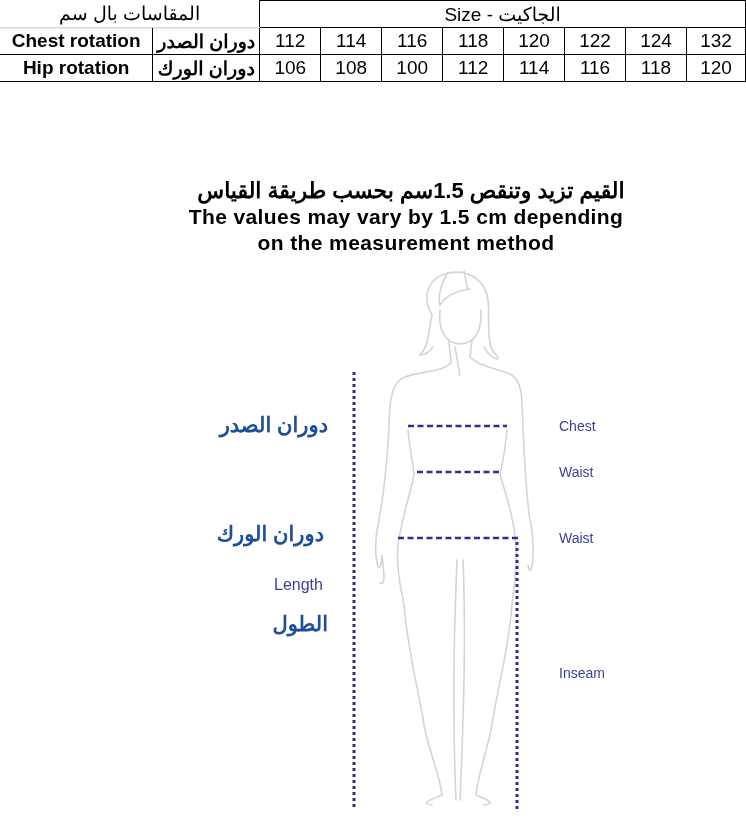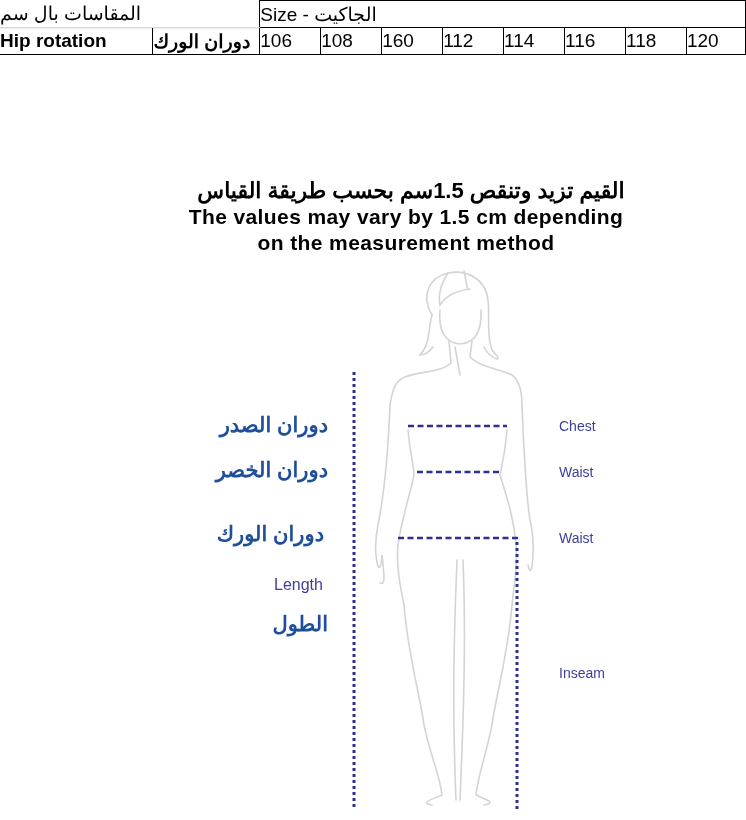--- a/index.html
+++ b/index.html
@@ -1,20 +1,20 @@
 <!DOCTYPE html>
 <html><head>
 <meta charset="utf-8">
 <style>
   html, body { margin:0; padding:0; background:#ffffff; }
   body { width:746px; height:820px; position:relative; overflow:hidden; font-family:"Liberation Sans", sans-serif; color:#000; }
   
   .gridbg { position:absolute; left:0; top:0; width:746px; height:170px; }
   table.sizes { position:absolute; left:0; top:0; border-collapse:collapse; table-layout:fixed; }
-  table.sizes td { height:27px; padding:0; text-align:left; vertical-align:middle; font-size:19px; box-sizing:border-box; }
+  table.sizes td { height:27px; padding:0; text-align:center; vertical-align:middle; font-size:19px; box-sizing:border-box; }
   .hdr-ar { border-bottom:1px solid #d9d9d9; border-right:1px solid #000; font-size:17px; }
   .hdr-size { border:1px solid #000; border-left:1px solid #000; font-size:18px; }
   .hdr-en { font-size:17.5px; border-right:1px solid #000; border-bottom:1px solid #000; }
   .size-cell { background:#bfbfbf; font-weight:bold; font-size:20px; border:1px solid #000; }
   .lbl-en { font-weight:bold; font-size:18px; border:1px solid #000; border-left:none; }
   .lbl-ar { font-weight:bold; font-size:17px; border:1px solid #000; }
   .val { border:1px solid #000; font-size:18.5px; }
   .note { position:absolute; left:0; width:746px; text-align:center; font-weight:bold; }
   .note-ar { top:178px; font-size:22px; left:38px; }
   .note-en1 { top:205px; font-size:21px; letter-spacing:0.4px; left:33px; }
@@ -42,25 +42,37 @@
       <col style="width:61px">
       <col style="width:61px">
       <col style="width:59px">
   </colgroup>
   <tbody>
       <tr>
     <td colspan="2" class="hdr-ar" style="direction:rtl;">المقاسات بال سم</td>
     <td colspan="8" class="hdr-size"><span>Size - الجاكيت</span></td>
   </tr>
   <tr>
+    <td class="lbl-en">Chest rotation</td>
+    <td class="lbl-ar" style="direction:rtl;">دوران الصدر</td>
+    <td class="val">112</td>
+    <td class="val">114</td>
+    <td class="val">116</td>
+    <td class="val">118</td>
+    <td class="val">120</td>
+    <td class="val">122</td>
+    <td class="val">124</td>
+    <td class="val">132</td>
+  </tr>
+  <tr>
     <td class="lbl-en">Hip rotation</td>
     <td class="lbl-ar" style="direction:rtl;">دوران الورك</td>
     <td class="val">106</td>
     <td class="val">108</td>
-    <td class="val">160</td>
+    <td class="val">100</td>
     <td class="val">112</td>
     <td class="val">114</td>
     <td class="val">116</td>
     <td class="val">118</td>
     <td class="val">120</td>
   </tr>
 </tbody>
   </table>
 
 <div class="note note-ar" style="direction:rtl;">القيم تزيد وتنقص 1.5سم بحسب طريقة القياس</div>
@@ -99,21 +111,20 @@
     <line x1="517" y1="287" x2="517" y2="557" stroke="#2e2f8f" stroke-width="3" stroke-dasharray="3,3"></line>
 
     <line x1="408" y1="171" x2="507" y2="171" stroke="#2e2f8f" stroke-width="2.5" stroke-dasharray="6,3.5"></line>
 
     <line x1="417" y1="217" x2="501" y2="217" stroke="#2e2f8f" stroke-width="2.5" stroke-dasharray="6,3.5"></line>
 
     <line x1="398" y1="283" x2="519" y2="283" stroke="#2e2f8f" stroke-width="2.5" stroke-dasharray="6,3.5"></line>
   </svg>
 
   <div class="lab-ar" style="right:418px; top:158px;">دوران الصدر</div>
-  <div class="lab-ar" style="right:418px; top:203px;">دوران الخصر</div>
   <div class="lab-ar" style="right:422px; top:267px;">دوران الورك</div>
   <div class="lab-en" style="left:274px; top:321px; font-size:16px;">Length</div>
   <div class="lab-ar" style="right:418px; top:337px;margin-top:20px;">الطول</div>
 
   <div class="lab-en" style="left:559px; top:163px;">Chest</div>
   <div class="lab-en" style="left:559px; top:209px;">Waist</div>
   <div class="lab-en" style="left:559px; top:275px;">Waist</div>
   <div class="lab-en" style="left:559px; top:410px;">Inseam</div>
 </div>
 

